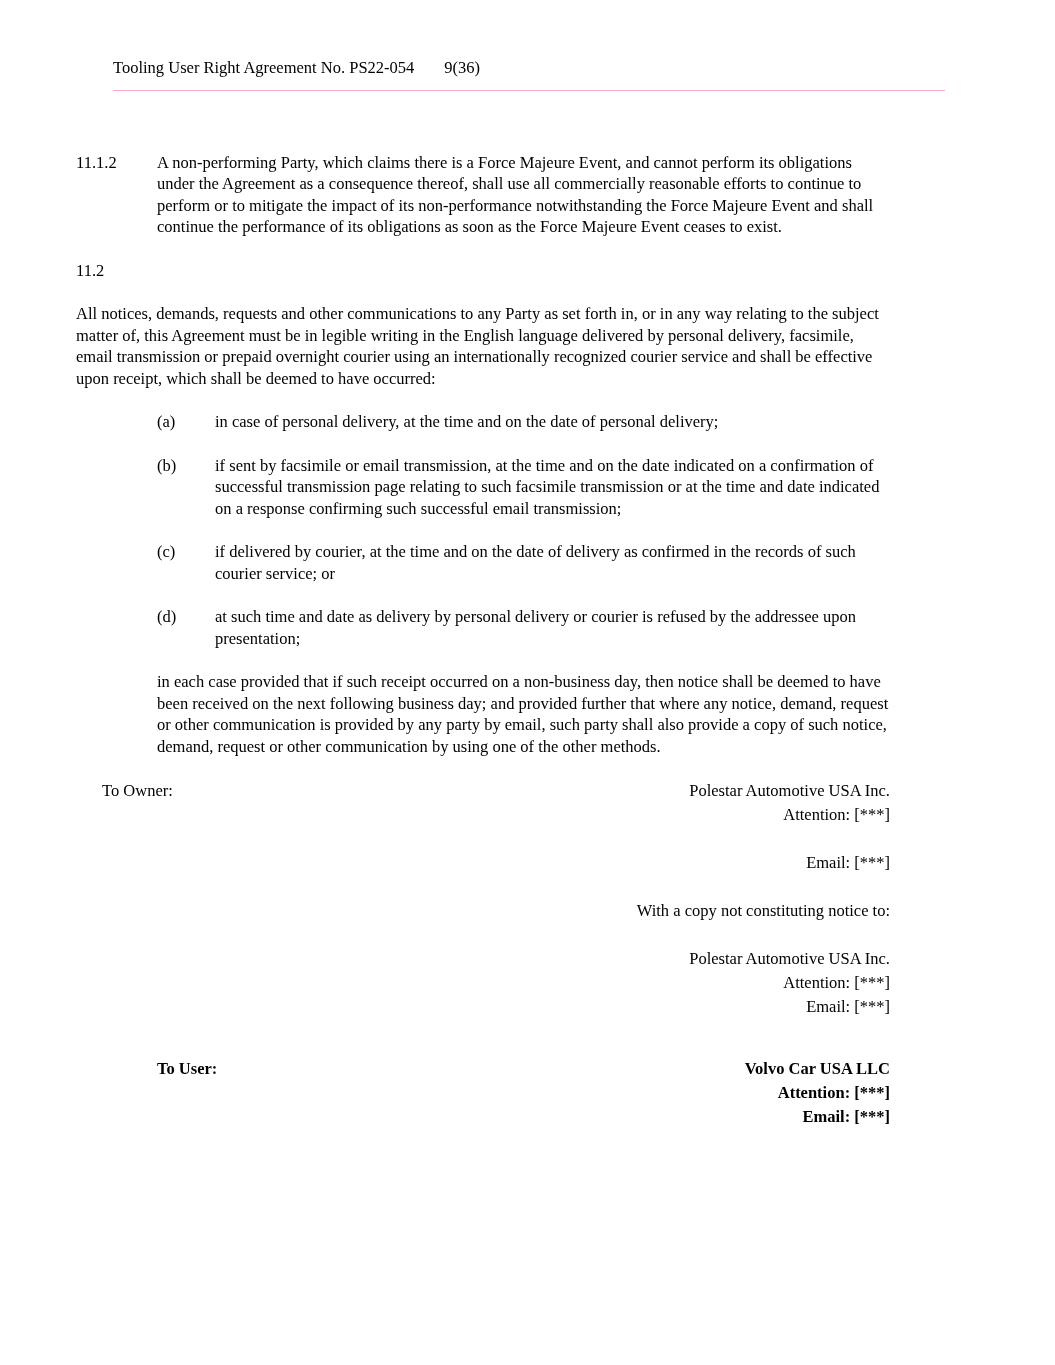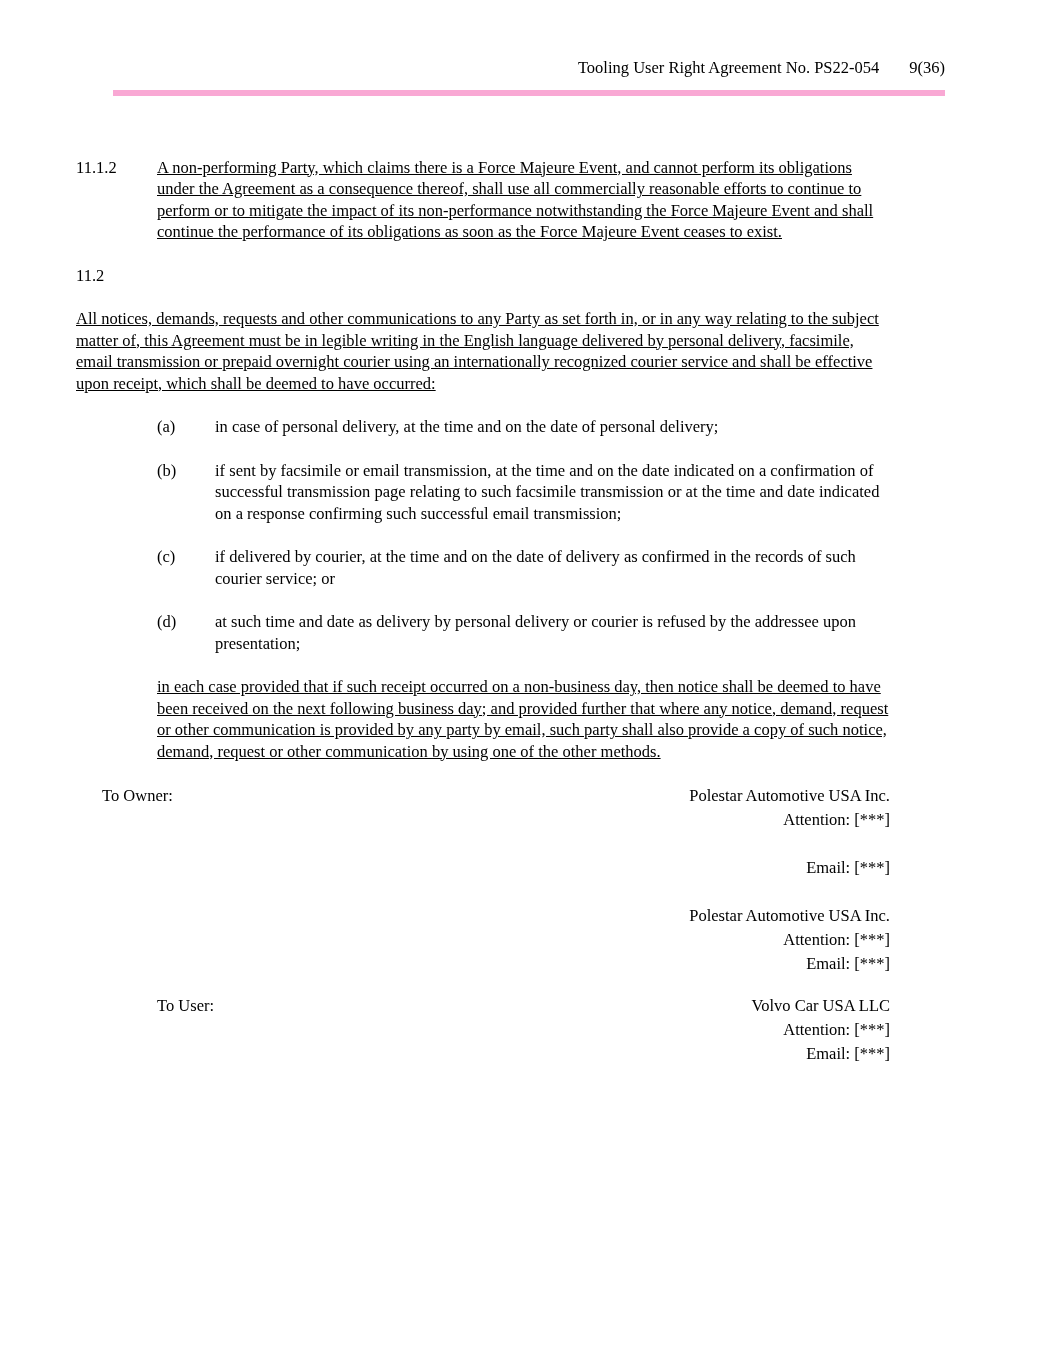--- a/index.html
+++ b/index.html
@@ -12,38 +12,37 @@
     color: #000000;
     font-family: "Liberation Serif", serif;
     font-size: 16.5px;
     line-height: 21.5px;
     overflow: hidden;
   }
   .doc-header {
     margin: 0 110px 0 113px;
     padding-top: 57px;
     padding-bottom: 11px;
-    border-bottom: 6px solid #f9a8d4;
-    text-align: right;
+    border-bottom: 1px solid #f9a8d4;
     white-space: nowrap;
   }
   .doc-header .page-num { margin-left: 30px; }
   .doc-body {
     padding: 61px 165px 0 76px;
   }
   .clause { display: flex; margin-bottom: 22px; }
   .clause .num { width: 81px; flex-shrink: 0; }
-  .clause .text { flex: 1; text-decoration: underline; }
+  .clause .text { flex: 1; }
   .heading { font-weight: bold; }
   .subitem { display: flex; margin-left: 81px; margin-bottom: 22px; }
   .subitem .sub-label { width: 58px; flex-shrink: 0; }
   .subitem .sub-text { flex: 1; padding-right: 4px; }
   .address-block { margin-left: 81px; }
   .owner-block { margin-top: 14px; margin-left: 26px; }
-  .user-block { margin-top: 18px; }
+  .user-block { margin-top: 38px; font-weight: bold; }
   .addr-row { display: flex; }
   .addr-label { width: 177px; flex-shrink: 0; line-height: 24px; }
   .addr-lines { flex: 1; line-height: 24px; text-align: right; }
   .addr-group:not(:last-child) { margin-bottom: 24px; }
 </style>
 </head>
 <body>
 
 <div class="page">
 
@@ -97,20 +96,23 @@
         <div class="addr-label">To Owner:</div>
         <div class="addr-lines">
           <div class="addr-group">
             <div>Polestar Automotive USA Inc.</div>
             <div>Attention: [***]</div>
           </div>
           <div class="addr-group">
             <div>Email: [***]</div>
           </div>
           <div class="addr-group">
+            <div>With a copy not constituting notice to:</div>
+          </div>
+          <div class="addr-group">
             <div>Polestar Automotive USA Inc.</div>
             <div>Attention: [***]</div>
             <div>Email: [***]</div>
           </div>
         </div>
       </div>
     </div>
 
     <div class="address-block user-block">
       <div class="addr-row">

